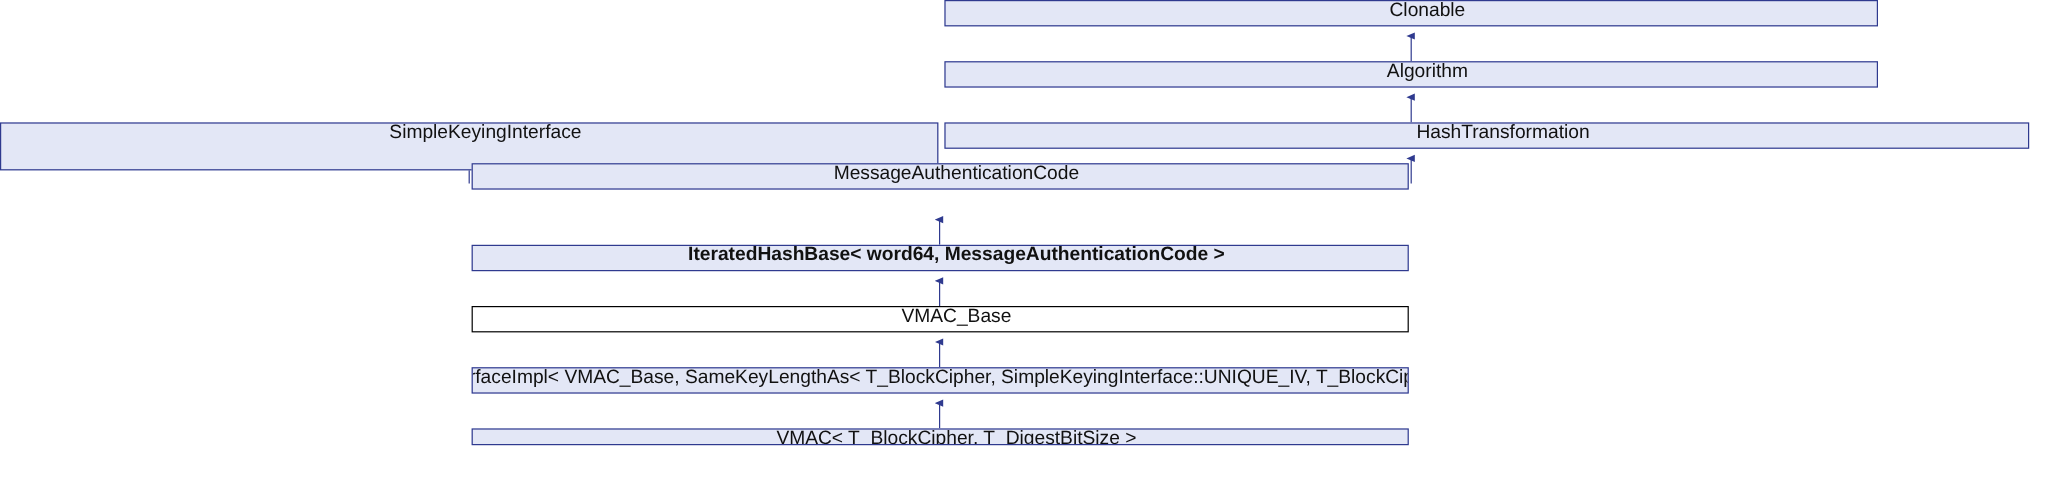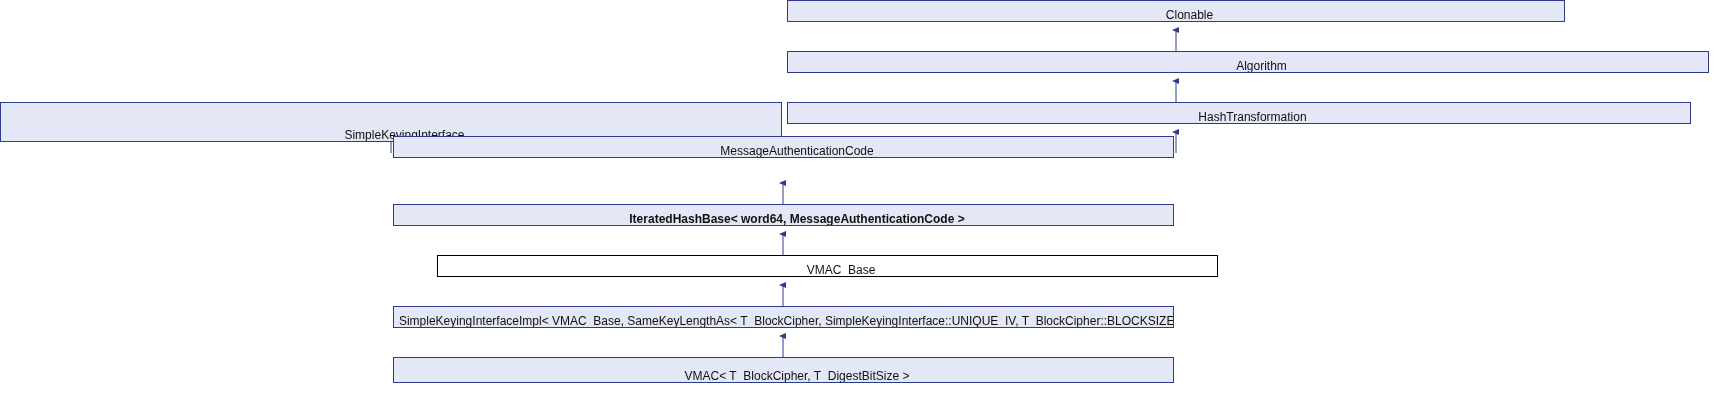--- a/index.html
+++ b/index.html
@@ -15,24 +15,24 @@
     width: 1716px;
     height: 416px;
     overflow: hidden;
   }
   .node {
     position: absolute;
     box-sizing: border-box;
     background: #e3e7f6;
     border: 1px solid #2f3a8f;
     color: #111111;
-    font-size: 12px;
+    font-size: 16px;
     line-height: 1;
     display: flex;
-    align-items: flex-end;
+    align-items: flex-start;
     justify-content: center;
     text-align: center;
     white-space: nowrap;
     overflow: hidden;
     padding-left: 27px;
   }
   .node.current {
     background: #ffffff;
     border: 1.5px solid #000000;
   }
@@ -67,38 +67,38 @@
         <path d="M 783 204 L 783 183" stroke="#2f3a8f" stroke-width="1" fill="none" marker-end="url(#arrowhead)"></path>
         <path d="M 783 255 L 783 234" stroke="#2f3a8f" stroke-width="1" fill="none" marker-end="url(#arrowhead)"></path>
         <path d="M 783 306 L 783 285" stroke="#2f3a8f" stroke-width="1" fill="none" marker-end="url(#arrowhead)"></path>
         <path d="M 783 357 L 783 336" stroke="#2f3a8f" stroke-width="1" fill="none" marker-end="url(#arrowhead)"></path>
       </g>
   </svg>
   <div id="node-layer">
       <div class="node" style="left: 787px; top: 0px; width: 778px; height: 22px;">
         <span class="node-label">Clonable</span>
       </div>
-      <div class="node" style="left: 787px; top: 51px; width: 922px; height: 22px;">
+      <div class="node" style="left: 787px; top: 51px; width: 778px; height: 22px;">
         <span class="node-label">Algorithm</span>
       </div>
       <div class="node" style="left: 0px; top: 102px; width: 782px; height: 40px;">
         <span class="node-label">SimpleKeyingInterface</span>
       </div>
       <div class="node" style="left: 787px; top: 102px; width: 904px; height: 22px;">
         <span class="node-label">HashTransformation</span>
       </div>
       <div class="node" style="left: 393px; top: 136px; width: 781px; height: 22px;">
         <span class="node-label">MessageAuthenticationCode</span>
       </div>
       <div class="node" style="left: 393px; top: 204px; width: 781px; height: 22px; font-weight: bold;">
         <span class="node-label">IteratedHashBase&lt; word64, MessageAuthenticationCode &gt;</span>
       </div>
-      <div class="node current" style="left: 393px; top: 255px; width: 781px; height: 22px; margin-left: 44px;">
+      <div class="node current" style="left: 393px; top: 255px; width: 781px; height: 22px;">
         <span class="node-label">VMAC_Base</span>
       </div>
       <div class="node" style="left: 393px; top: 306px; width: 781px; height: 22px;">
         <span class="node-label">SimpleKeyingInterfaceImpl&lt; VMAC_Base, SameKeyLengthAs&lt; T_BlockCipher, SimpleKeyingInterface::UNIQUE_IV, T_BlockCipher::BLOCKSIZE &gt; &gt;</span>
       </div>
-      <div class="node" style="left: 393px; top: 357px; width: 781px; height: 26px;">
+      <div class="node" style="left: 393px; top: 357px; width: 781px; height: 14px;">
         <span class="node-label">VMAC&lt; T_BlockCipher, T_DigestBitSize &gt;</span>
       </div>
     </div>
 </div>
 
 </body></html>

